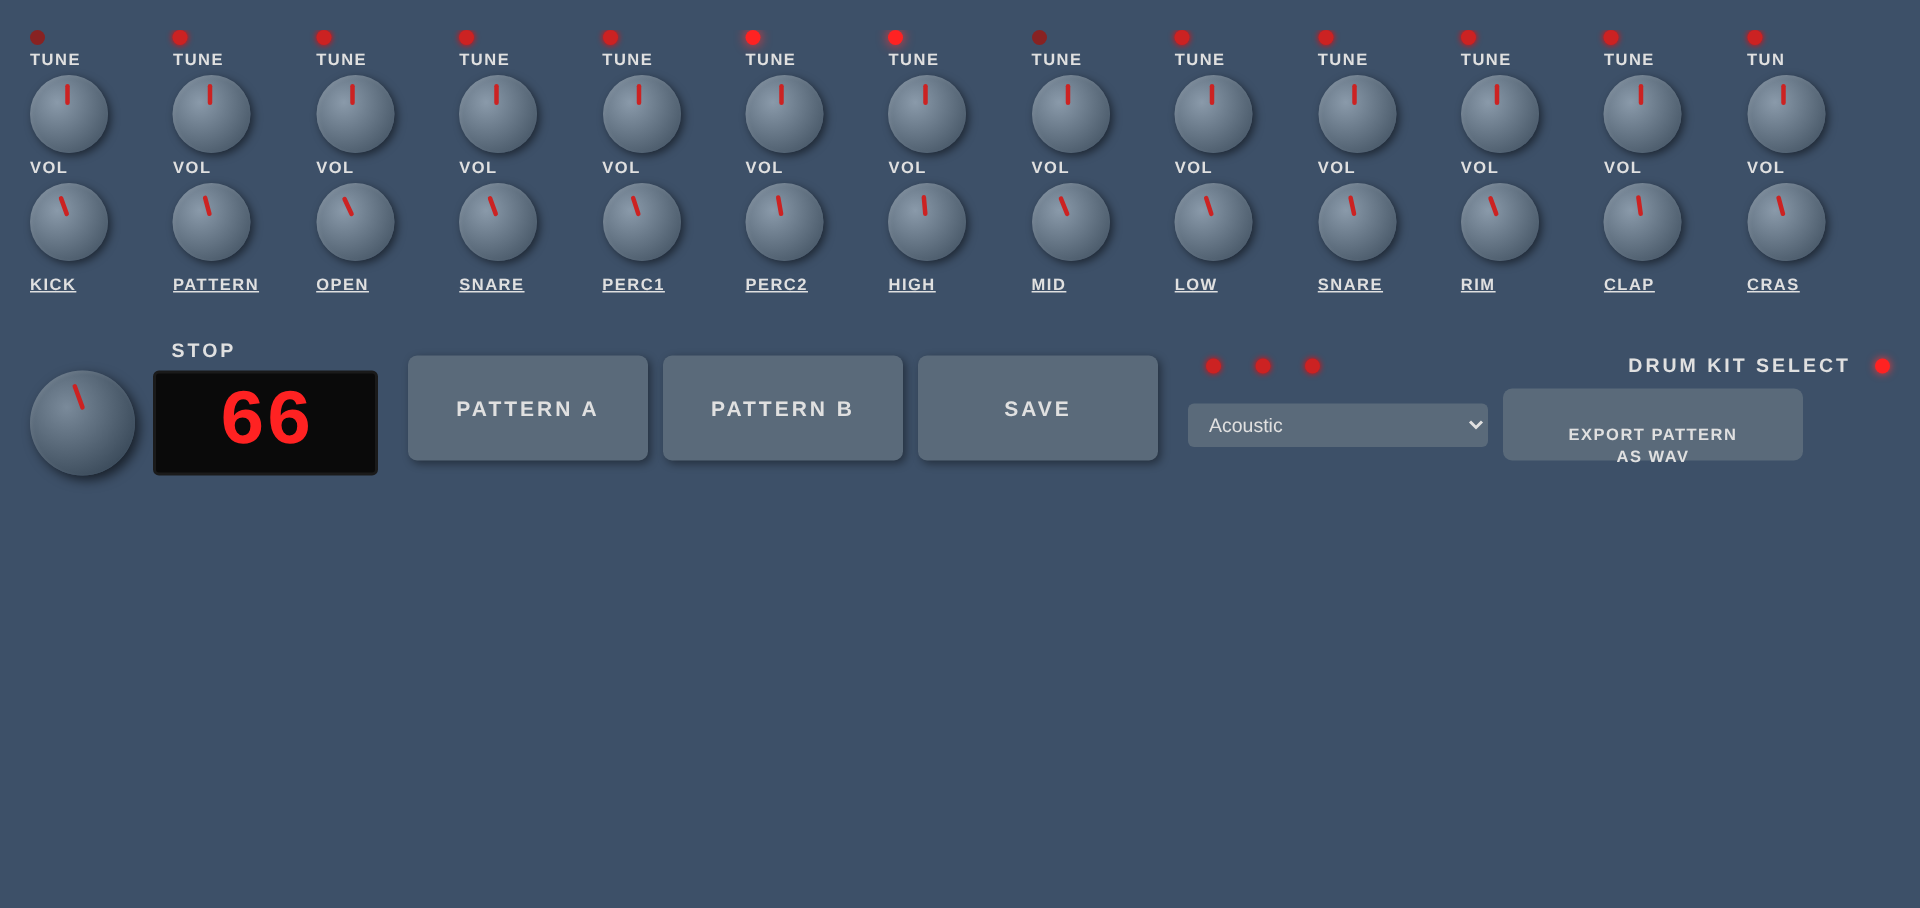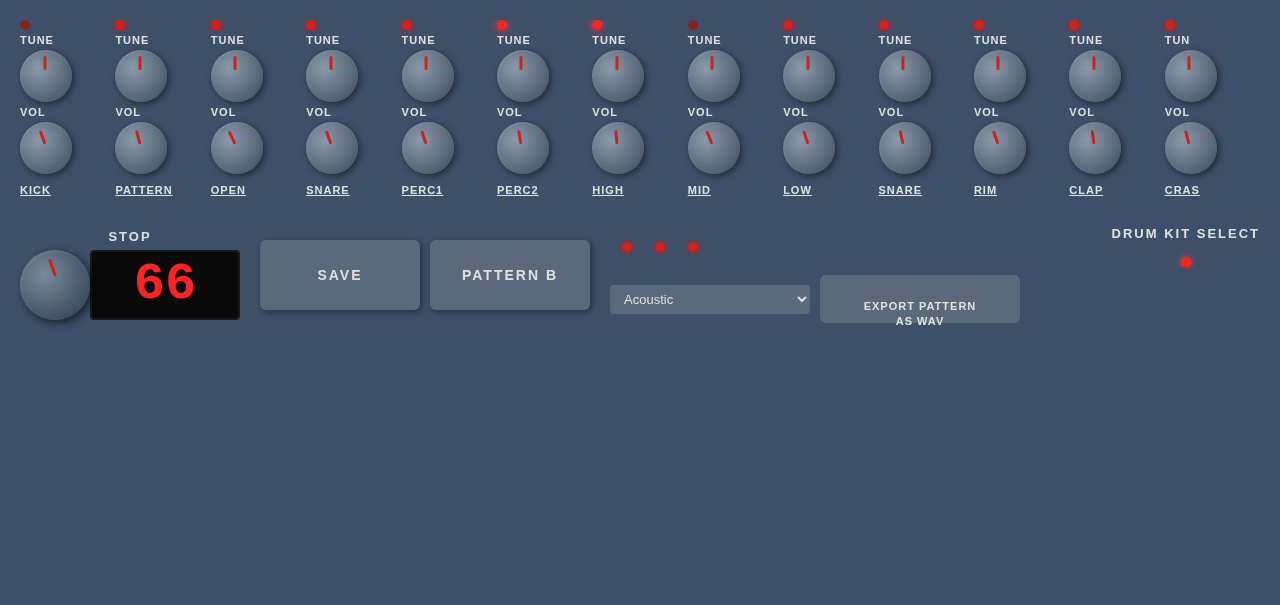--- a/index.html
+++ b/index.html
@@ -111,21 +111,21 @@
     }
     .tempo-label {
       color: #e0e0e0;
       font-size: 13px;
       font-weight: bold;
       letter-spacing: 2px;
     }
     .tempo-knob-container {
       display: flex;
       align-items: center;
-      gap: 0;
+      gap: 12px;
     }
     .tempo-knob {
       width: 70px;
       height: 70px;
       border-radius: 50%;
       background: radial-gradient(circle at 35% 35%, #7a8a9a, #4a5a6a 60%, #2a3a4a);
       position: relative;
       box-shadow: 3px 3px 8px rgba(0,0,0,0.6), inset 1px 1px 3px rgba(255,255,255,0.1);
     }
     .tempo-knob-indicator {
@@ -410,35 +410,36 @@
         <div class="tempo-knob">
           <div class="tempo-knob-indicator"></div>
         </div>
         <div class="tempo-display">
           <span class="tempo-number">66</span>
         </div>
       </div>
     </div>
 
     <div class="pattern-buttons">
+      <button class="btn-large">PATTERN A</button>
+      <button class="btn-large">PATTERN B</button>
       <button class="btn-large">SAVE</button>
-      <button class="btn-large">PATTERN B</button>
     </div>
 
     <div style="display:flex; flex-direction: column; gap: 8px; flex: 1;">
       <div style="display:flex; align-items: center; justify-content: space-between;">
         <div style="display:flex; align-items: center; gap: 10px;">
 
           <div style="width:100px;display:flex;justify-content:space-around;align-items:center;">
             <div style="width:10px;height:10px;border-radius:50%;background:#cc2222;box-shadow:0 0 4px #ff0000;"></div>
             <div style="width:10px;height:10px;border-radius:50%;background:#cc2222;box-shadow:0 0 4px #ff0000;"></div>
             <div style="width:10px;height:10px;border-radius:50%;background:#cc2222;box-shadow:0 0 4px #ff0000;"></div>
           </div>
         </div>
-        <div style="display:flex;align-items:center;gap:16px;flex-direction:column;">
+        <div style="display:flex;align-items:center;gap:16px;">
           <div class="drum-kit-label">DRUM KIT SELECT</div>
           <div class="drum-kit-led"></div>
         </div>
       </div>
       <div style="display:flex;gap:10px;align-items:center;">
         <select class="drum-kit-select">
           <option>Acoustic</option>
         </select>
         <button class="export-btn">EXPORT PATTERN<br>AS WAV</button>
       </div>

